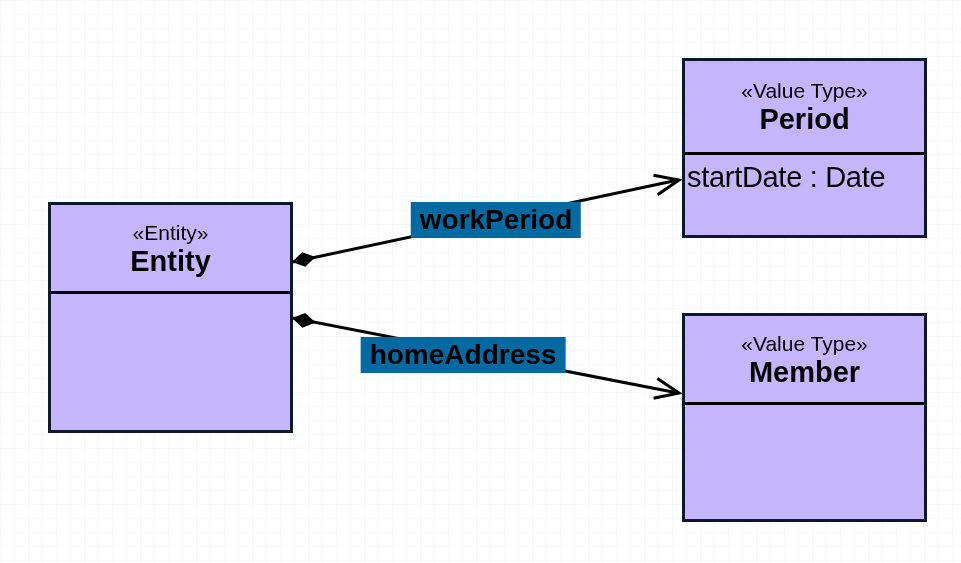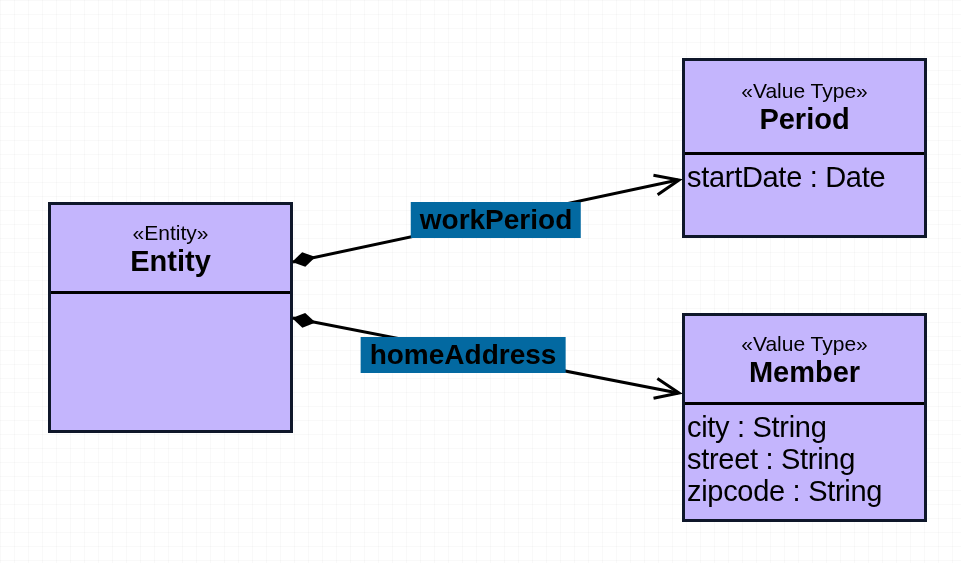--- a/index.html
+++ b/index.html
@@ -93,25 +93,20 @@
     <div class="cls-attrs">
       <div class="attr">startDate : Date</div>
     </div>
   </div>
 
   <div class="uml-class" style="left:682px; top:313px; width:245px; height:209px;">
     <div class="cls-header" style="height:89px;">
       <div class="cls-stereotype">«Value Type»</div>
       <div class="cls-name">Member</div>
     </div>
-    <div class="cls-attrs">
-      <div class="attr">city : String</div>
-      <div class="attr">street : String</div>
-      <div class="attr">zipcode : String</div>
-    </div>
   </div>
 
   <svg class="connectors" width="961" height="563" viewBox="0 0 961 563">
 
     <g>
       <line x1="293" y1="262" x2="678" y2="180" stroke="#000" stroke-width="3"></line>
       <polygon points="0,0 12,-7.5 24,0 12,7.5" fill="#000" transform="translate(292,262) rotate(-12.05)"></polygon>
       <path d="M -24,-10 L 0,0 L -24,10" fill="none" stroke="#000" stroke-width="3" transform="translate(679,180) rotate(-12.05)"></path>
     </g>
 

